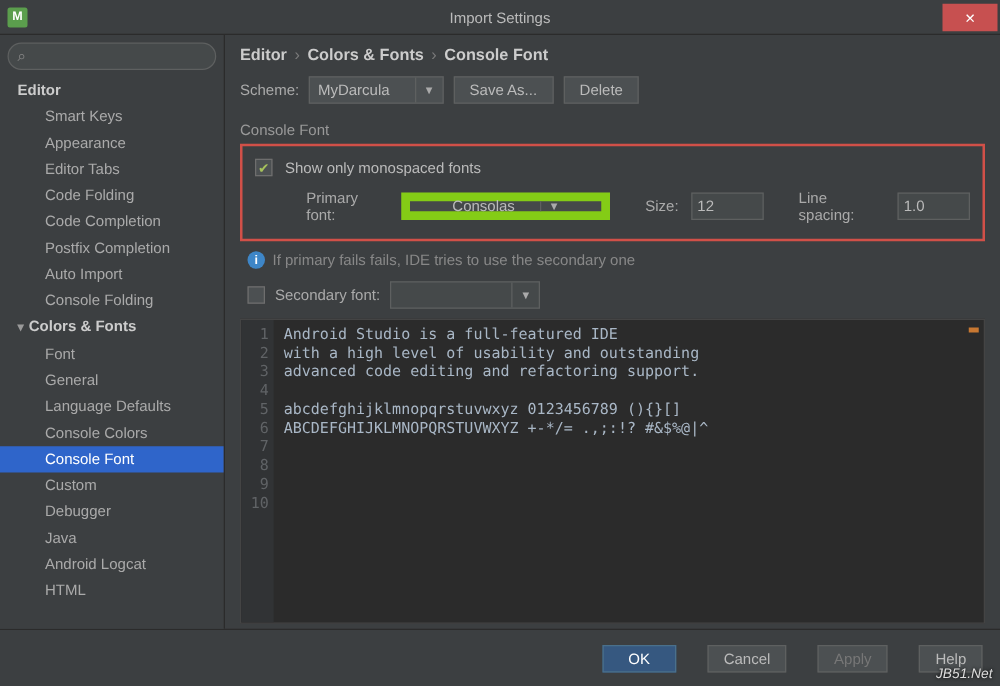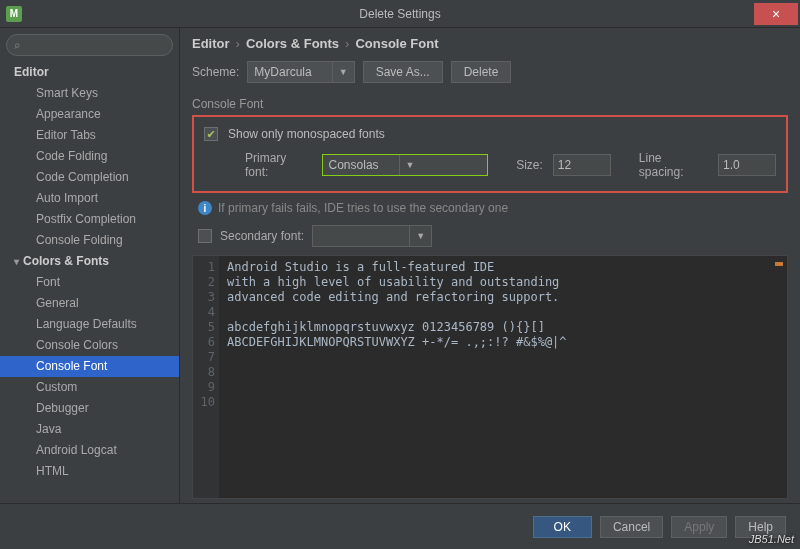--- a/index.html
+++ b/index.html
@@ -131,23 +131,23 @@
     margin-bottom:4px;
   }
   .row { display:flex; align-items:center; gap:10px; }
   .checkbox {
     width:14px;height:14px;
     background:#4c5052;border:1px solid #6e6e6e;
     display:inline-flex;align-items:center;justify-content:center;
     color:#a6c25c;font-size:11px;cursor:pointer;
   }
   .primary-select {
-    width:170px; display:flex; justify-content:flex-start;
+    width:170px; display:flex; justify-content:center;
     background:#45494a;
-    border:1px solid #84cc16;
+    border:7px solid #84cc16;
   }
   .text-input {
     width:58px; padding:0 4px; background:#45494a;
   }
   .info-row { display:flex; align-items:center; gap:6px; margin:4px 0 4px 6px; color:#888888;}
   .info-icon {
     width:14px;height:14px;border-radius:50%;
     background:#3e86c7;color:#fff;font-size:10px;font-weight:bold;
     display:flex;align-items:center;justify-content:center;
   }
@@ -173,61 +173,61 @@
     margin-left:30px;padding:4px 0 0 4px;line-height:15px;white-space:pre;
   }
   .preview .marker {
     position:absolute;right:4px;top:6px;width:8px;height:4px;background:#c87832;
   }
   
   .footer {
     height:46px;
     border-top:1px solid #2b2b2b;
     display:flex;align-items:center;justify-content:flex-end;
-    padding:4px 14px;gap:8px;
+    padding:4px 14px;gap:25px;
     background:#3c3f41;
   }
   .btn.primary { background:#365880; border-color:#4a708b; color:#fff; padding:0 20px;}
   .btn.disabled { color:#777; cursor:default;}
   .watermark {
     position:absolute; right:6px; bottom:4px;
     color:#dddddd; font-style:italic; font-size:11px;
     text-shadow:0 0 3px #000;
     pointer-events:none;
   }
   
   ::-webkit-scrollbar{width:10px;height:10px}
   ::-webkit-scrollbar-thumb{background:#555;}
   ::-webkit-scrollbar-track{background:#3c3f41;}
 </style>
 </head>
 <body>
 
 <div class="titlebar">
   <div class="app-icon">M</div>
-  <div class="title">Delete Settings</div>
+  <div class="title">Import Settings</div>
   <div class="close">×</div>
 </div>
 
 <div class="body">
 
   <div class="sidebar">
     <div class="search-wrap">
       <span class="search-icon">⌕</span>
       <input class="search" placeholder="" style="">
     </div>
     <div class="tree" id="tree">
         <div class="tree-item head">Editor</div>
         <div class="tree-item level2">Smart Keys</div>
         <div class="tree-item level2">Appearance</div>
         <div class="tree-item level2">Editor Tabs</div>
         <div class="tree-item level2">Code Folding</div>
         <div class="tree-item level2">Code Completion</div>
+        <div class="tree-item level2">Postfix Completion</div>
         <div class="tree-item level2">Auto Import</div>
-        <div class="tree-item level2">Postfix Completion</div>
         <div class="tree-item level2">Console Folding</div>
         <div class="tree-item expand">Colors &amp; Fonts</div>
         <div class="tree-item level2">Font</div>
         <div class="tree-item level2">General</div>
         <div class="tree-item level2">Language Defaults</div>
         <div class="tree-item level2">Console Colors</div>
         <div class="tree-item level2 selected">Console Font</div>
         <div class="tree-item level2">Custom</div>
         <div class="tree-item level2">Debugger</div>
         <div class="tree-item level2">Java</div>

